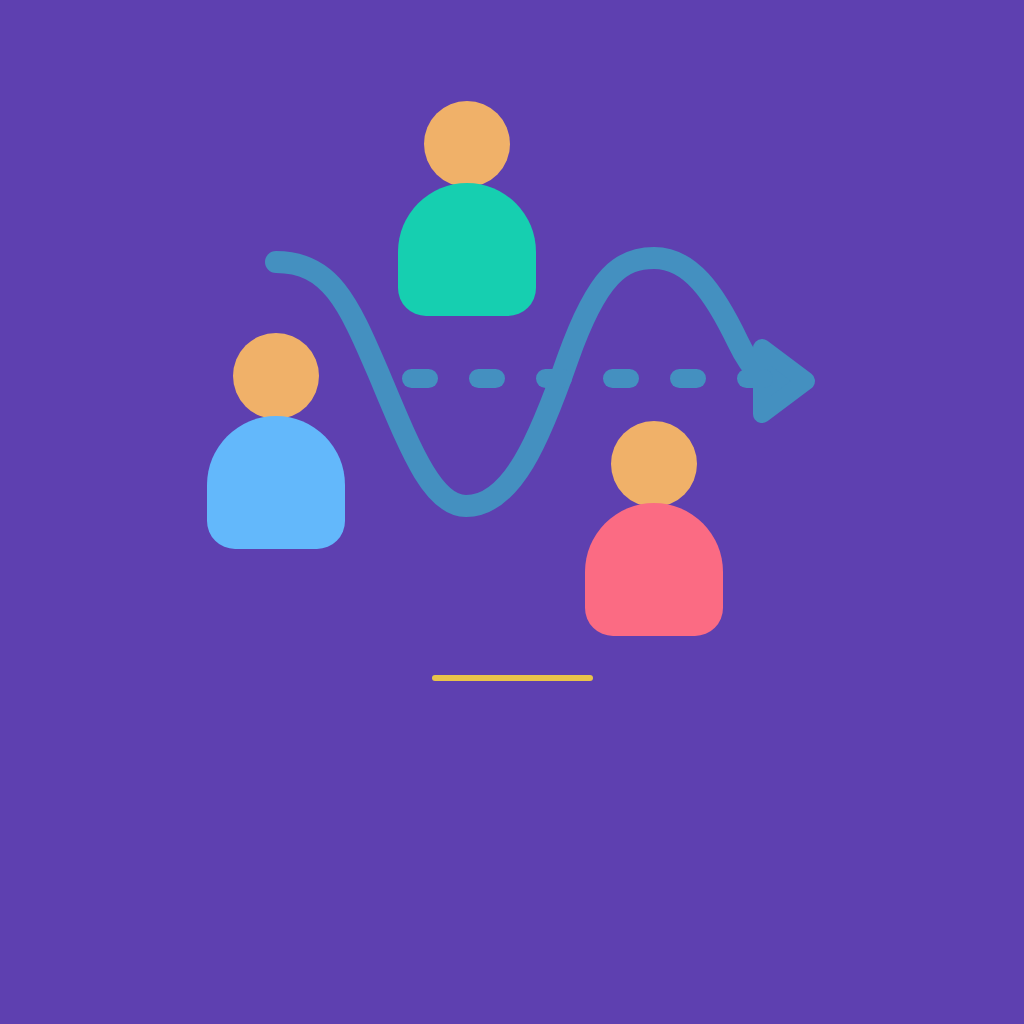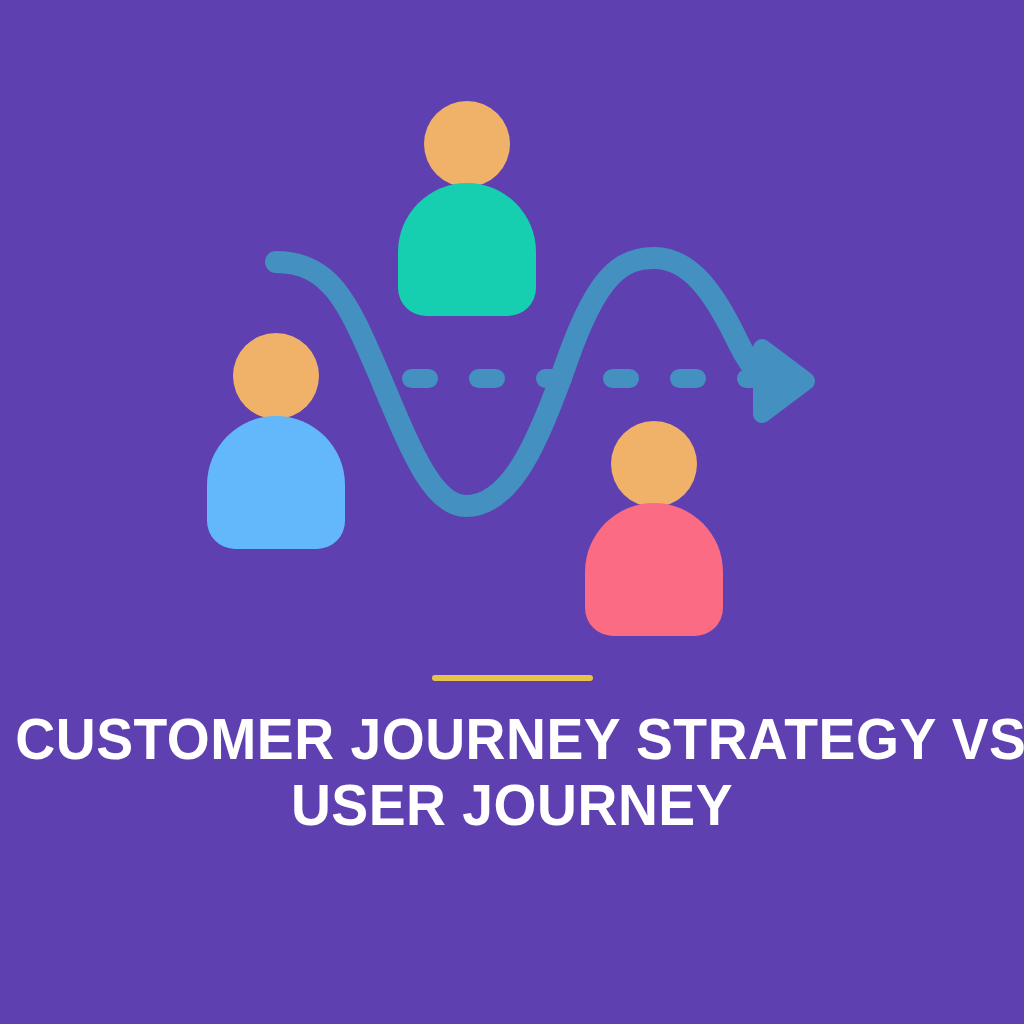--- a/index.html
+++ b/index.html
@@ -124,18 +124,14 @@
                  L 613 636
                  A 28 28 0 0 1 585 608
                  Z"></path>
       </g>
 
     </svg>
   </div>
 
   <div id="divider"></div>
 
-  <div id="title-block">
-    <span class="title-line">Customer Journey Strategy vs</span>
-    <span class="title-line">User Journey</span>
-  </div>
 
 </div>
 
 </body></html>

